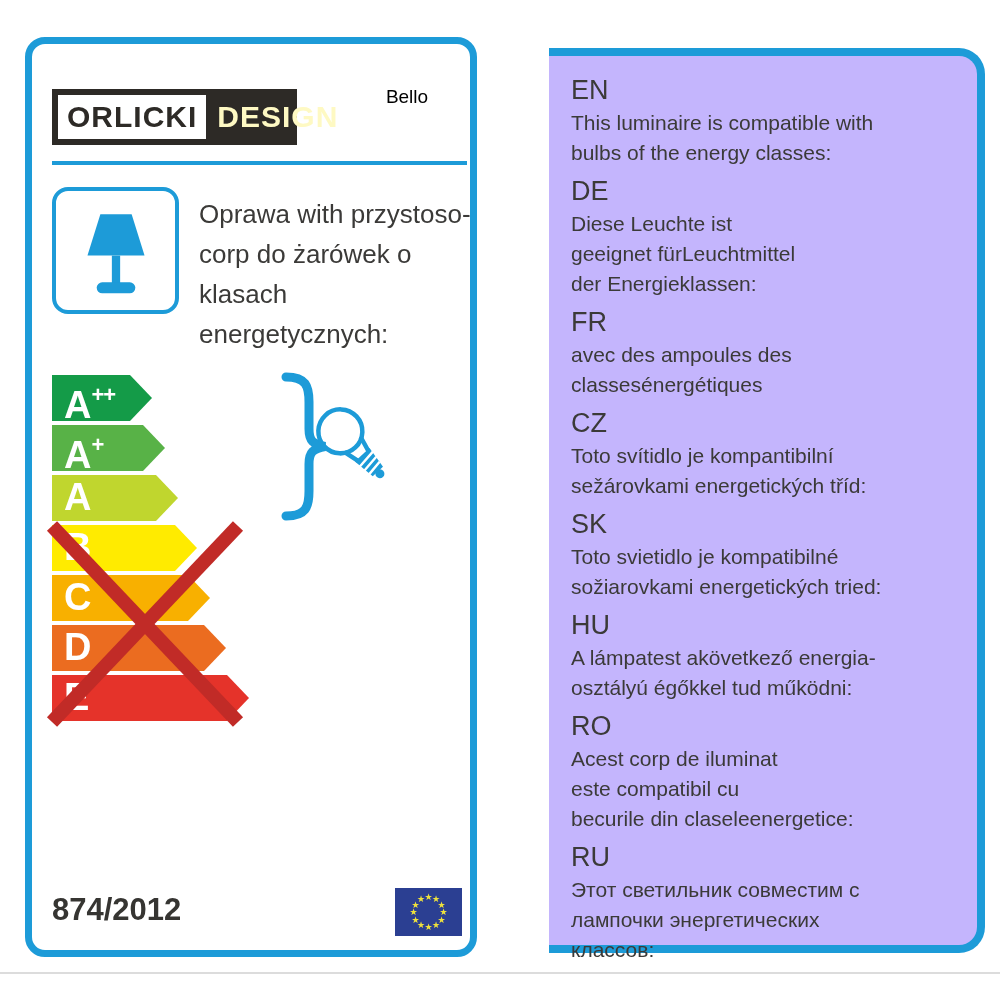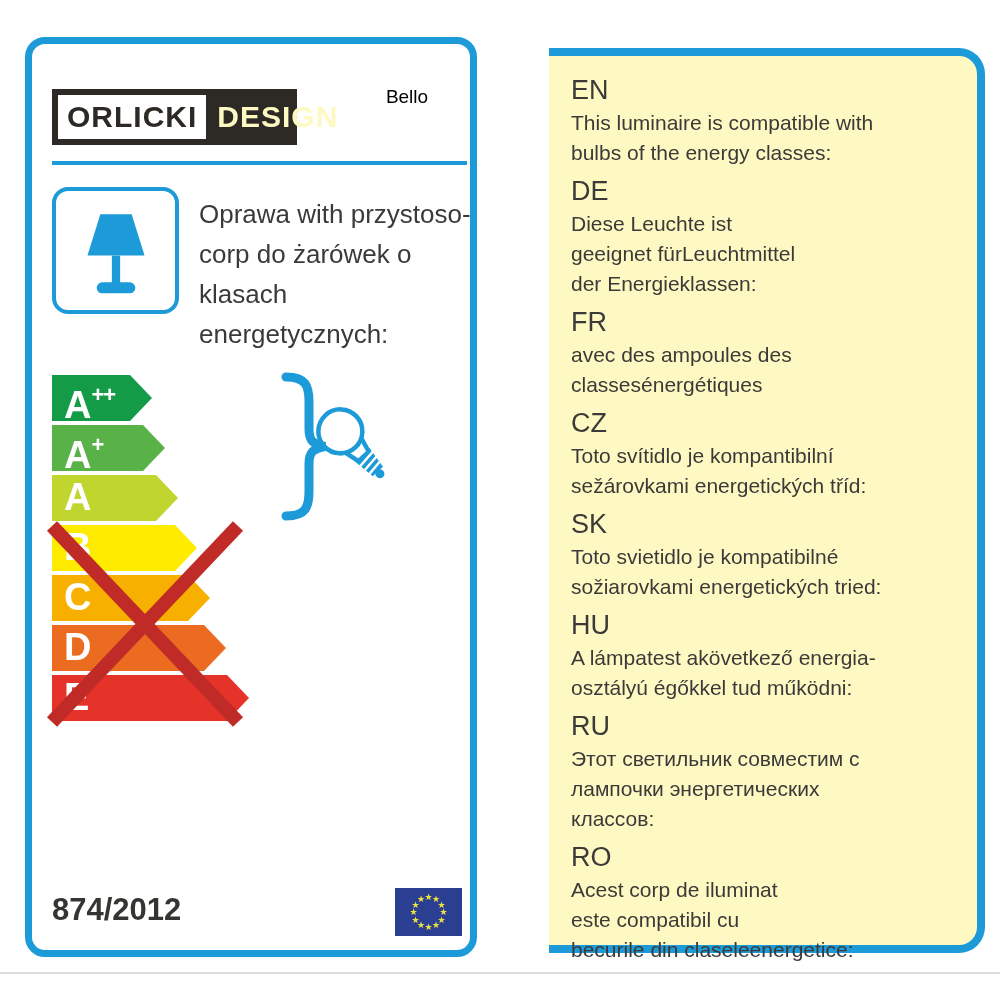--- a/index.html
+++ b/index.html
@@ -46,21 +46,21 @@
     color:#363532; }
 
   .eu-flag { position:absolute; left:363px; top:844px; width:67px; height:48px;
     background:#2b3f92; }
   .eu-flag .star { position:absolute; left:50%; top:50%; font-size:9px; color:#efe23d;
     line-height:0; }
 
   
   .right-panel { position:absolute; left:549px; top:48px; width:436px; height:905px;
     border:8px solid var(--accent); border-left:none;
-    border-radius:0 26px 26px 0; background:#fef9c3; padding:14px 10px 0 22px; }
+    border-radius:0 26px 26px 0; background:#c4b5fd; padding:14px 10px 0 22px; }
   .lang-section { margin-bottom:7px; }
   .lang-code { font-size:27px; line-height:32px; margin:4px 0 2px 0; color:#3b3a38; }
   .lang-line { font-size:21px; line-height:30px; color:#3b3a38; }
 
   .bottom-rule { position:absolute; left:0; top:972px; width:1000px; height:2px;
     background:#dcdcdc; }
 </style>
 </head>
 <body>
 
@@ -164,27 +164,27 @@
         <div class="lang-code">SK</div>
         <div class="lang-line">Toto svietidlo je kompatibilné</div>
         <div class="lang-line">sožiarovkami energetických tried:</div>
       </div>
       <div class="lang-section">
         <div class="lang-code">HU</div>
         <div class="lang-line">A lámpatest akövetkező energia-</div>
         <div class="lang-line">osztályú égőkkel tud működni:</div>
       </div>
       <div class="lang-section">
+        <div class="lang-code">RO</div>
+        <div class="lang-line">Acest corp de iluminat</div>
+        <div class="lang-line">este compatibil cu</div>
+        <div class="lang-line">becurile din claseleenergetice:</div>
+      </div>
+      <div class="lang-section">
         <div class="lang-code">RU</div>
         <div class="lang-line">Этот светильник совместим с</div>
         <div class="lang-line">лампочки энергетических</div>
         <div class="lang-line">классов:</div>
-      </div>
-      <div class="lang-section">
-        <div class="lang-code">RO</div>
-        <div class="lang-line">Acest corp de iluminat</div>
-        <div class="lang-line">este compatibil cu</div>
-        <div class="lang-line">becurile din claseleenergetice:</div>
       </div>
     </div>
 
   <div class="bottom-rule"></div>
 </div>
 
 </body></html>

